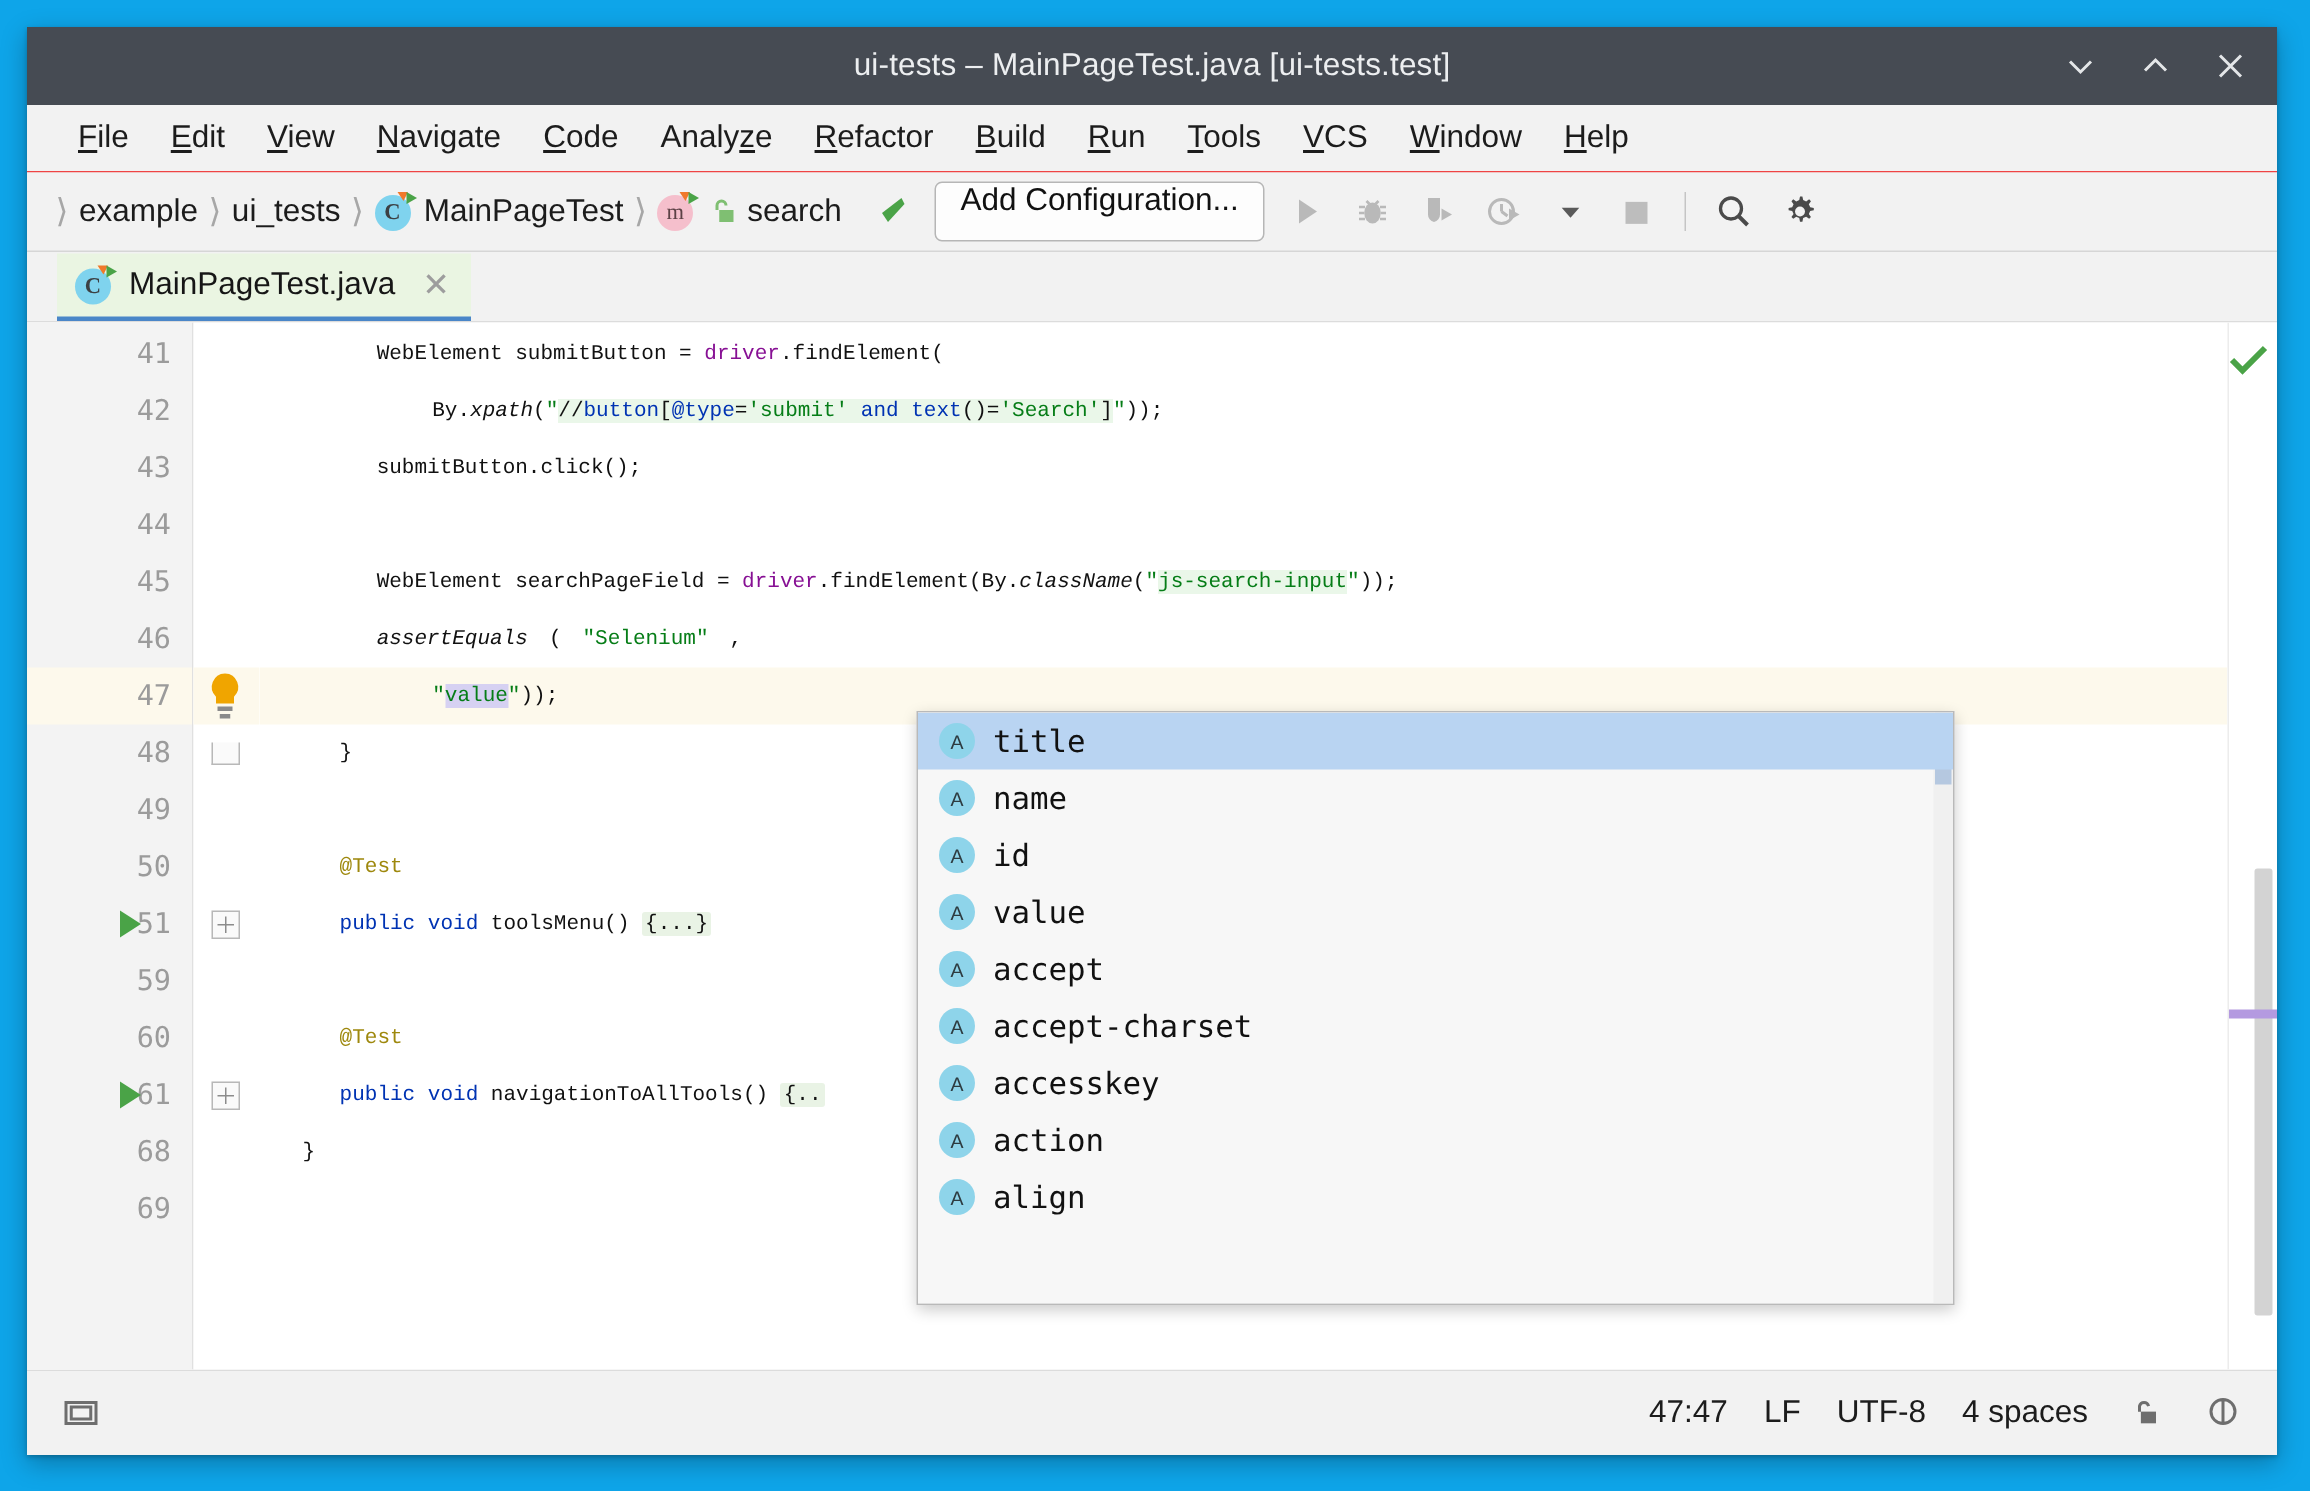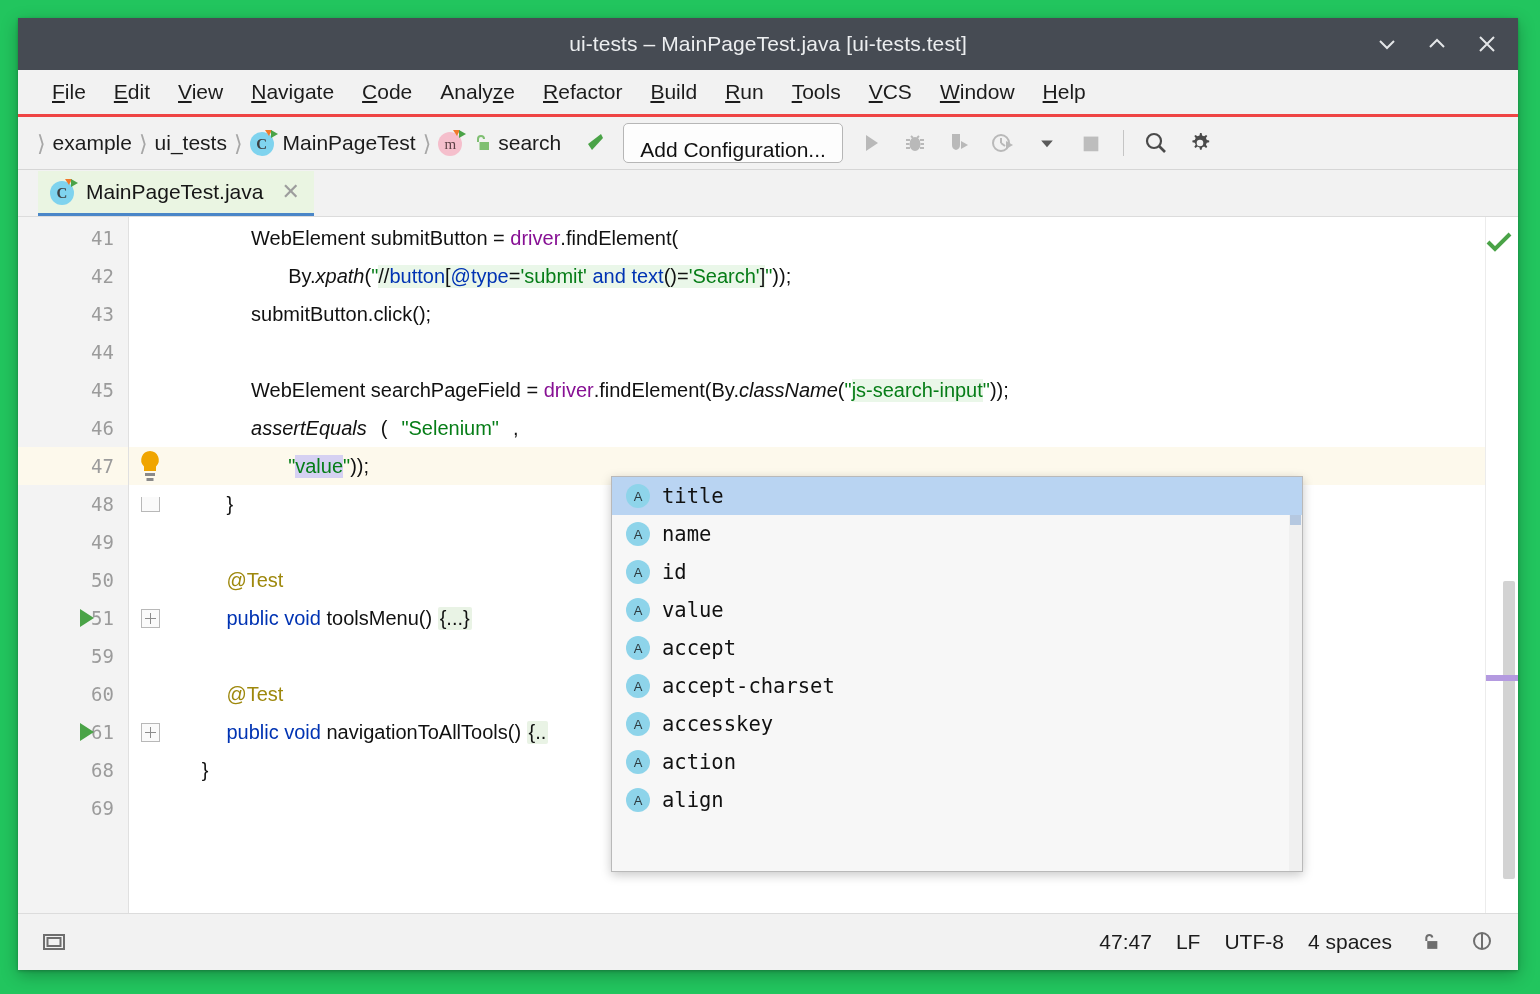--- a/index.html
+++ b/index.html
@@ -3,21 +3,21 @@
 <meta charset="utf-8">
 <style>
   html, body {
     margin: 0; padding: 0;
     background: #ffffff;
     font-family: "Liberation Sans", sans-serif;
   }
   #root {
     position: relative;
     width: 1540px; height: 994px;
-    background: #22c55e;
+    background: #0ea5e9;
     overflow: hidden;
   }
   
   .window {
     position: absolute;
     left: 18px; top: 18px;
     width: 1500px; height: 952px;
     background: #f2f2f2;
     box-shadow: 0 5px 16px rgba(0,0,0,0.28), 0 1px 3px rgba(0,0,0,0.22);
     overflow: hidden;
@@ -43,21 +43,21 @@
     padding-right: 16px; gap: 20px; position: relative; z-index: 2;
   }
   .win-btn { width: 30px; height: 30px; display: flex; align-items: center; justify-content: center; }
   .win-btn svg { display: block; }
   
   .menubar {
     height: 44px; flex: 0 0 44px;
     background: #f2f2f2;
     display: flex; align-items: center;
     padding-left: 20px;
-    border-bottom: 3px solid #ef4444;
+    border-bottom: 1px solid #ef4444;
   }
   .menu-item {
     font-size: 21px; color: #1c1c1c;
     padding: 2px 14px;
     white-space: nowrap;
   }
   .menu-item .mn { text-decoration: underline; }
   
   .navbar {
     height: 52px; flex: 0 0 52px;
@@ -91,21 +91,21 @@
     display:flex; align-items:center; justify-content:center;
     font-family: "Liberation Serif", serif; font-size: 15px;
     color: #5d4146;
   }
   .runmark { position:absolute; right:-3px; top:-1px; width: 15px; height: 14px; }
   .lock-green { width: 20px; height: 20px; flex:0 0 20px; }
   .nav-arrow { margin: 0 14px 0 18px; width: 30px; height: 30px; }
   .addconf {
     border: 1px solid #b6b6b6; border-radius: 5px;
     background: #fdfdfd;
-    height: 38px; display: flex; align-items: flex-end;
+    height: 38px; display: flex; align-items: flex-start;
     padding: 0 16px; font-size: 21px; color: #111;
     white-space: nowrap; margin-right: 6px;
   }
   .tb-icon { width: 34px; height: 34px; margin: 0 5px; display:flex; align-items:center; justify-content:center; }
   .tb-sep { width:1px; height: 26px; background:#c5c5c5; margin: 0 10px; }
   
   .tabrow {
     height: 46px; flex: 0 0 46px;
     background: #f2f2f2;
     display: flex; align-items: flex-end;
@@ -143,22 +143,22 @@
     background: #ffffff;
     overflow: hidden;
   }
   .marker-bar {
     width: 32px; flex: 0 0 32px; background:#ffffff; position: relative;
     border-left: 1px solid #ececec;
   }
   .line {
     position: absolute; left: 0; right: 0; height: 38px;
     display: flex; align-items: center;
-    font-family: Liberation Sans, sans-serif;
-    font-size: 20px;
+    font-family: Liberation Mono, monospace;
+    font-size: 14px;
     white-space: pre;
     color: #111;
   }
   .lnum {
     position: absolute; right: 14px; height: 38px;
     display: flex; align-items: center;
     font-family: "DejaVu Sans Mono", monospace;
     font-size: 19px; color: #9b9b9b;
   }
   .curline-bg {

